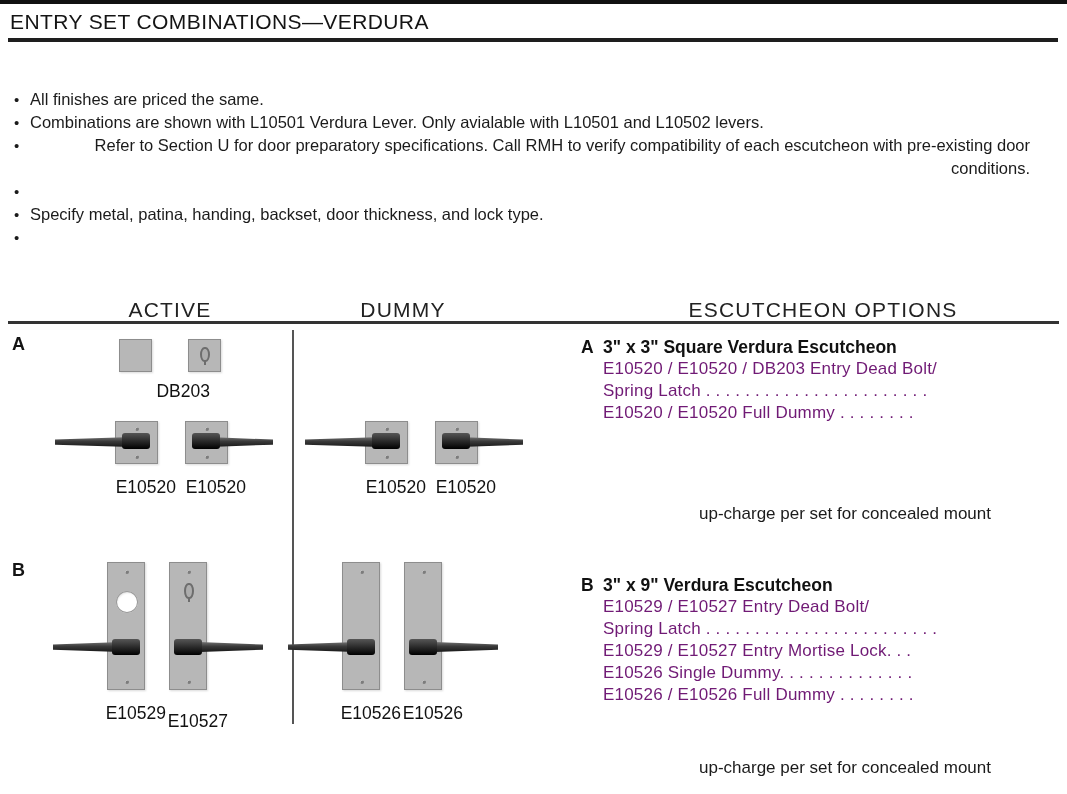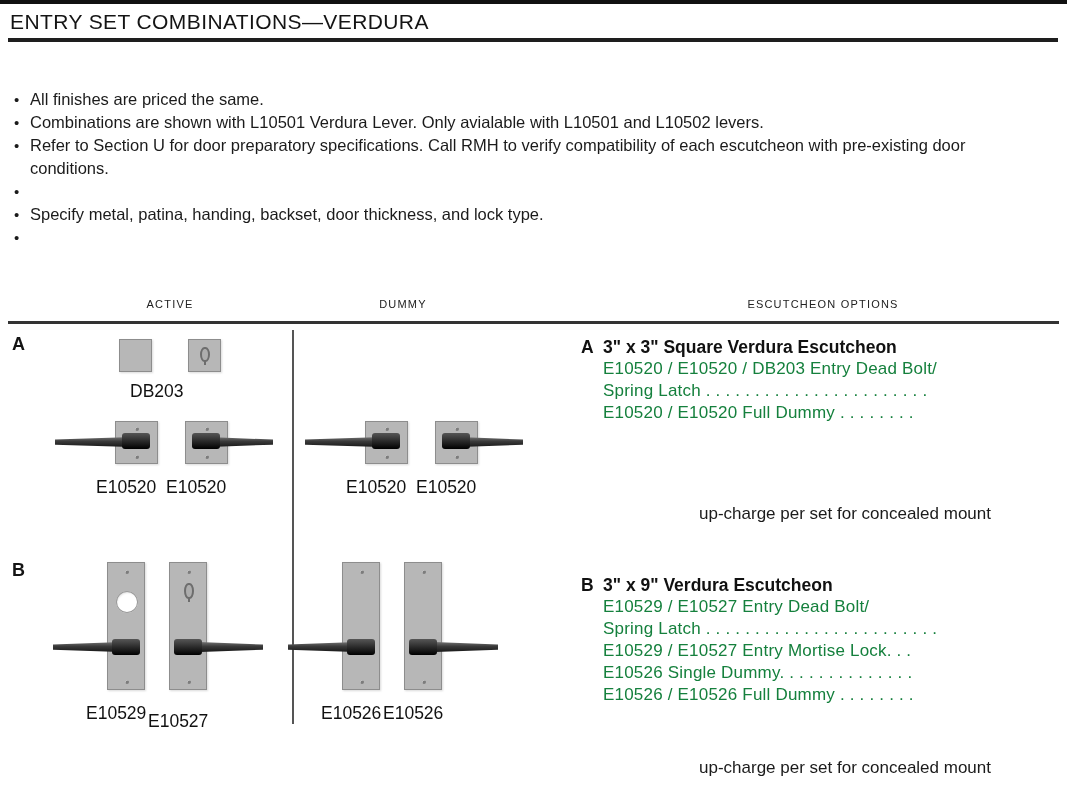--- a/index.html
+++ b/index.html
@@ -10,45 +10,45 @@
   }
   .top-edge{position:absolute;top:0;left:0;width:1067px;height:4px;background:#111;}
   .page-title{
     position:absolute;top:10px;left:10px;margin:0;font-size:21px;font-weight:400;
     letter-spacing:0.4px;color:#141414;white-space:nowrap;
   }
   .title-rule{position:absolute;top:38px;left:8px;width:1050px;height:4px;background:#1e1e1e;}
   .notes{position:absolute;top:88px;left:14px;width:1030px;}
   .note{display:flex;align-items:flex-start;font-size:16.5px;line-height:23px;}
   .note .bullet{width:16px;flex:0 0 16px;font-size:15px;}
-  .note .note-text{max-width:1000px;}
+  .note .note-text{max-width:1000px;text-align:right;}
   .col-header{
-    position:absolute;top:298px;font-size:11px;letter-spacing:1.2px;color:#222;
+    position:absolute;top:298px;font-size:21px;letter-spacing:1.2px;color:#222;
     text-align:center;white-space:nowrap;
   }
   .header-rule{position:absolute;top:321px;left:8px;width:1051px;height:3px;background:#333;}
   .v-divider{position:absolute;left:292px;top:330px;width:2px;height:394px;background:#555;}
   .row-letter{position:absolute;font-size:18px;font-weight:700;color:#141414;}
   .plate{
     position:absolute;background:#b7b7b7;border:1px solid #8d8d8d;box-sizing:border-box;
     box-shadow:1px 1px 2px rgba(0,0,0,0.15);
   }
   .screw{position:absolute;width:4px;height:4px;border-radius:50%;background:#7c7c7c;box-shadow:inset 0.5px 0.5px 0 #d9d9d9;}
   .lever-bar{position:absolute;height:12px;background:linear-gradient(to bottom,#7d7d7d 0%,#3a3a3a 45%,#121212 100%);}
   .bar-left{clip-path:polygon(0 30%,100% 6%,100% 94%,0 72%);}
   .bar-right{clip-path:polygon(0 6%,100% 30%,100% 72%,0 94%);}
   .lever-hub{position:absolute;height:16px;border-radius:3px;background:linear-gradient(to bottom,#565656,#000);}
-  .fig-label{position:absolute;width:80px;text-align:left;font-size:17.5px;color:#111;white-space:nowrap;}
+  .fig-label{position:absolute;width:80px;text-align:right;font-size:17.5px;color:#111;white-space:nowrap;}
   .thumbturn{position:absolute;border:2px solid #6d6d6d;border-radius:45%/50%;background:#adadad;box-sizing:border-box;}
   .thumbturn:after{content:"";position:absolute;left:50%;bottom:-5px;width:2px;height:5px;margin-left:-1px;background:#6d6d6d;}
   .cyl-hole{position:absolute;border-radius:50%;background:#fff;box-shadow:inset 0 0 0 1px #9a9a9a, inset 1px 2px 2px rgba(0,0,0,0.12);}
   .options-block{position:absolute;width:480px;}
   .opt-heading{display:flex;font-size:17.5px;font-weight:700;line-height:22px;color:#111;}
   .opt-heading .opt-letter{width:22px;flex:0 0 22px;}
-  .opt-lines{margin-left:22px;font-size:17px;line-height:22px;letter-spacing:0.2px;color:#15803d;}
+  .opt-lines{margin-left:22px;font-size:17px;line-height:22px;letter-spacing:0.2px;color:#701a75;}
   .upcharge{position:absolute;width:380px;text-align:center;font-size:17px;color:#1b1b1b;white-space:nowrap;}
 </style>
 </head>
 <body>
 
 <div id="canvas">
 
   <div class="top-edge"></div>
   <h1 class="page-title">ENTRY SET COMBINATIONS—VERDURA</h1>
   <div class="title-rule"></div>

